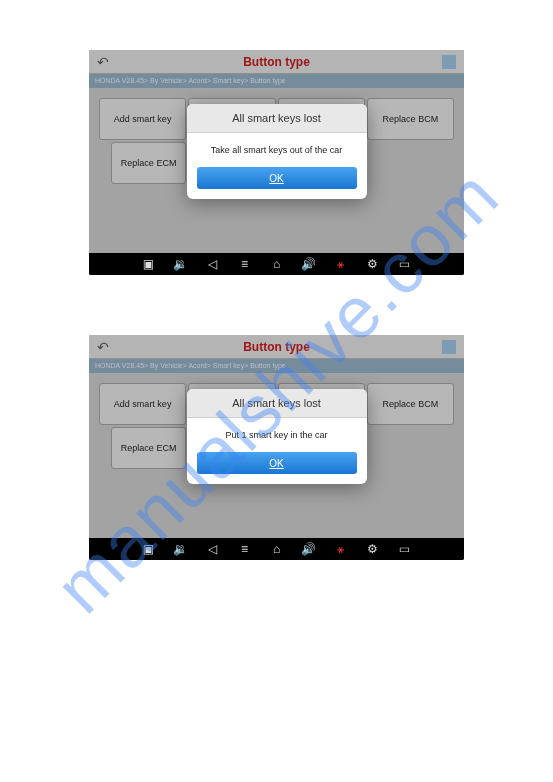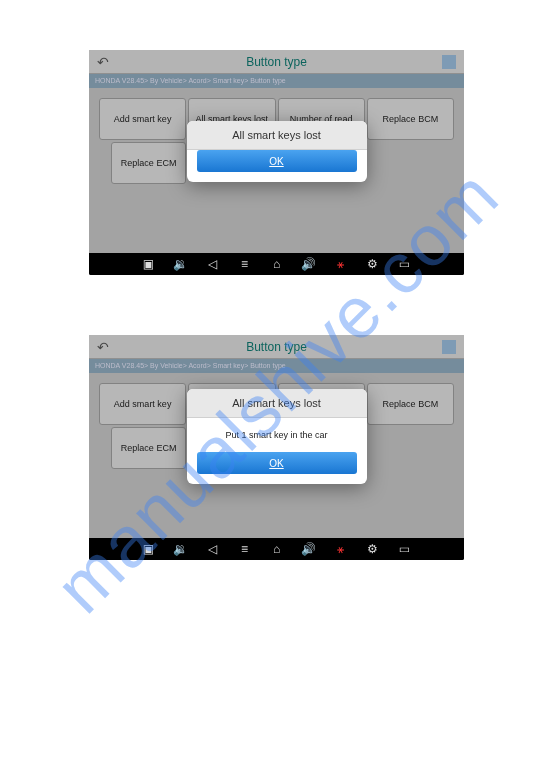--- a/index.html
+++ b/index.html
@@ -56,22 +56,22 @@
     .back-btn {
       position: absolute;
       left: 8px;
       font-size: 14px;
       color: #555;
     }
     .header-title {
       flex: 1;
       text-align: center;
       font-size: 12px;
-      color: #0f766e;
-      font-weight: 400;
+      color: #b91c1c;
+      font-weight: 700;
     }
     .header-right {
       position: absolute;
       right: 8px;
       width: 14px;
       height: 14px;
       background: #6ba3d6;
       opacity: 0.6;
     }
     .breadcrumb {
@@ -188,20 +188,21 @@
     <div class="grid">
       <div class="tile">Add smart key</div>
       <div class="tile">All smart keys lost</div>
       <div class="tile">Number of read</div>
       <div class="tile">Replace BCM</div>
       <div class="tile tile-row2">Replace ECM</div>
     </div>
     <div class="overlay">
       <div class="dialog">
         <div class="dialog-header">All smart keys lost</div>
+        <div class="dialog-body">Take all smart keys out of the car</div>
         <div class="dialog-footer">
           <button class="ok-btn">OK</button>
         </div>
       </div>
     </div>
   </div>
   <div class="navbar">
     <span class="nav-icon">▣</span>
     <span class="nav-icon">🔉</span>
     <span class="nav-icon">◁</span>

